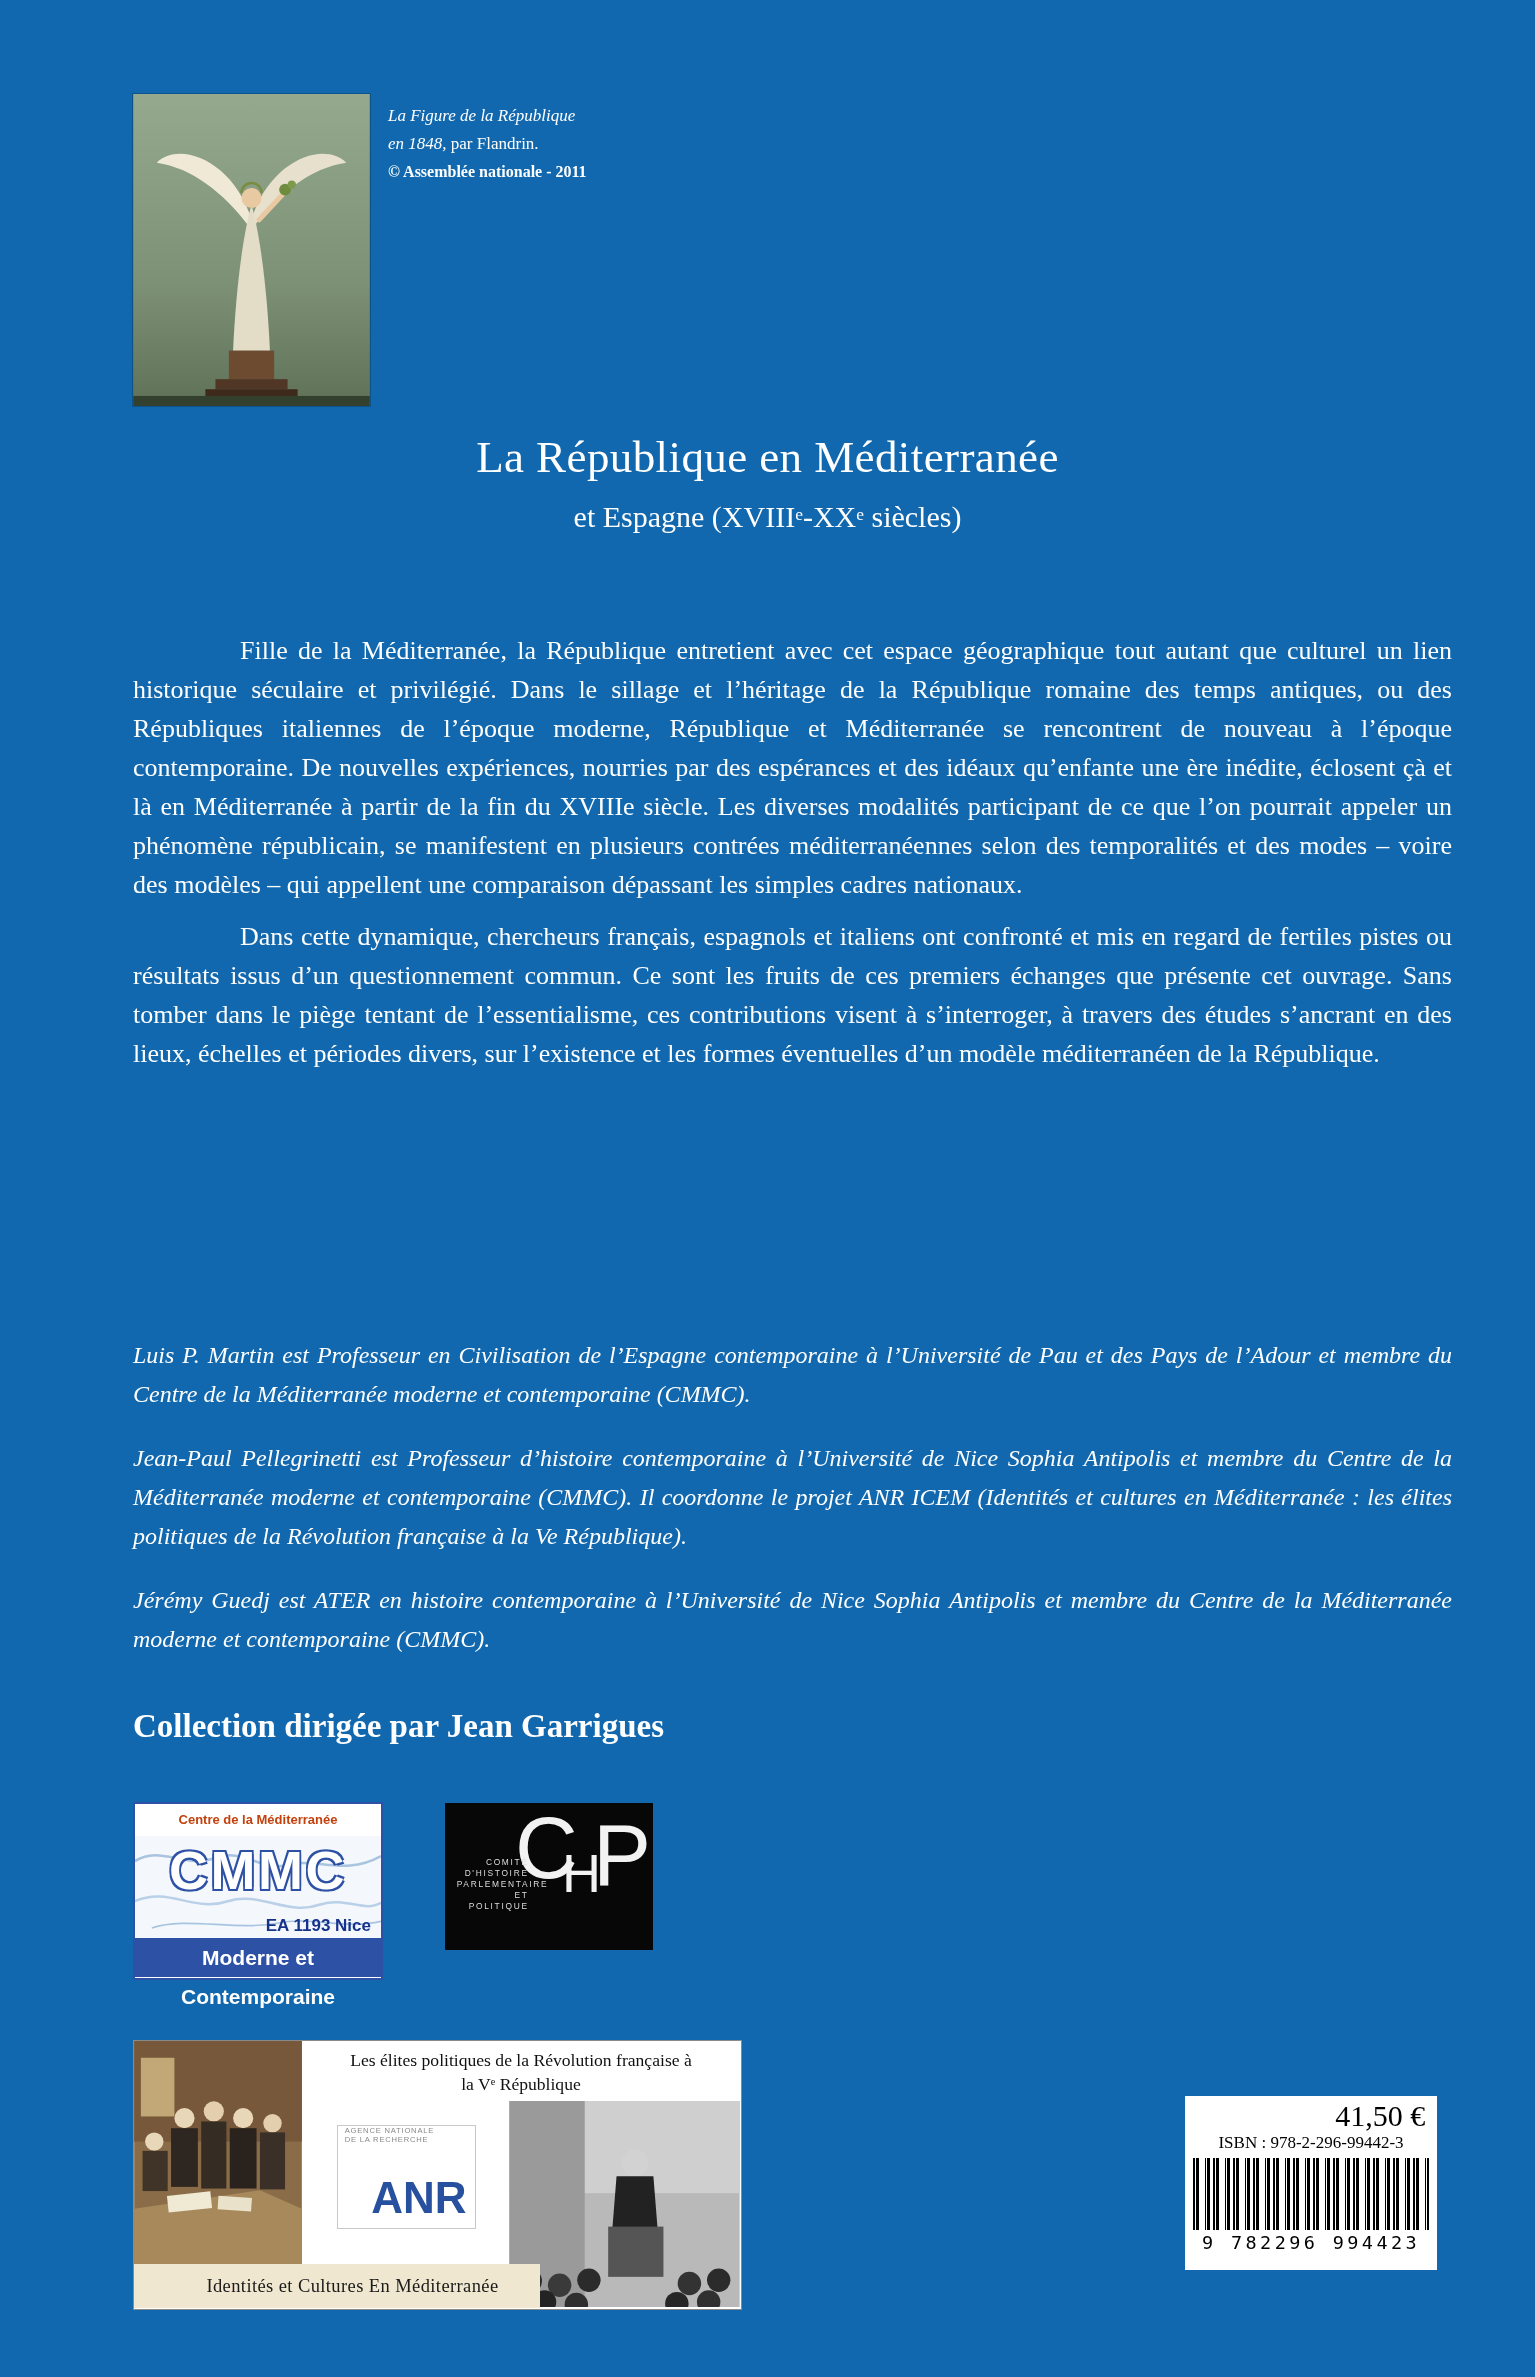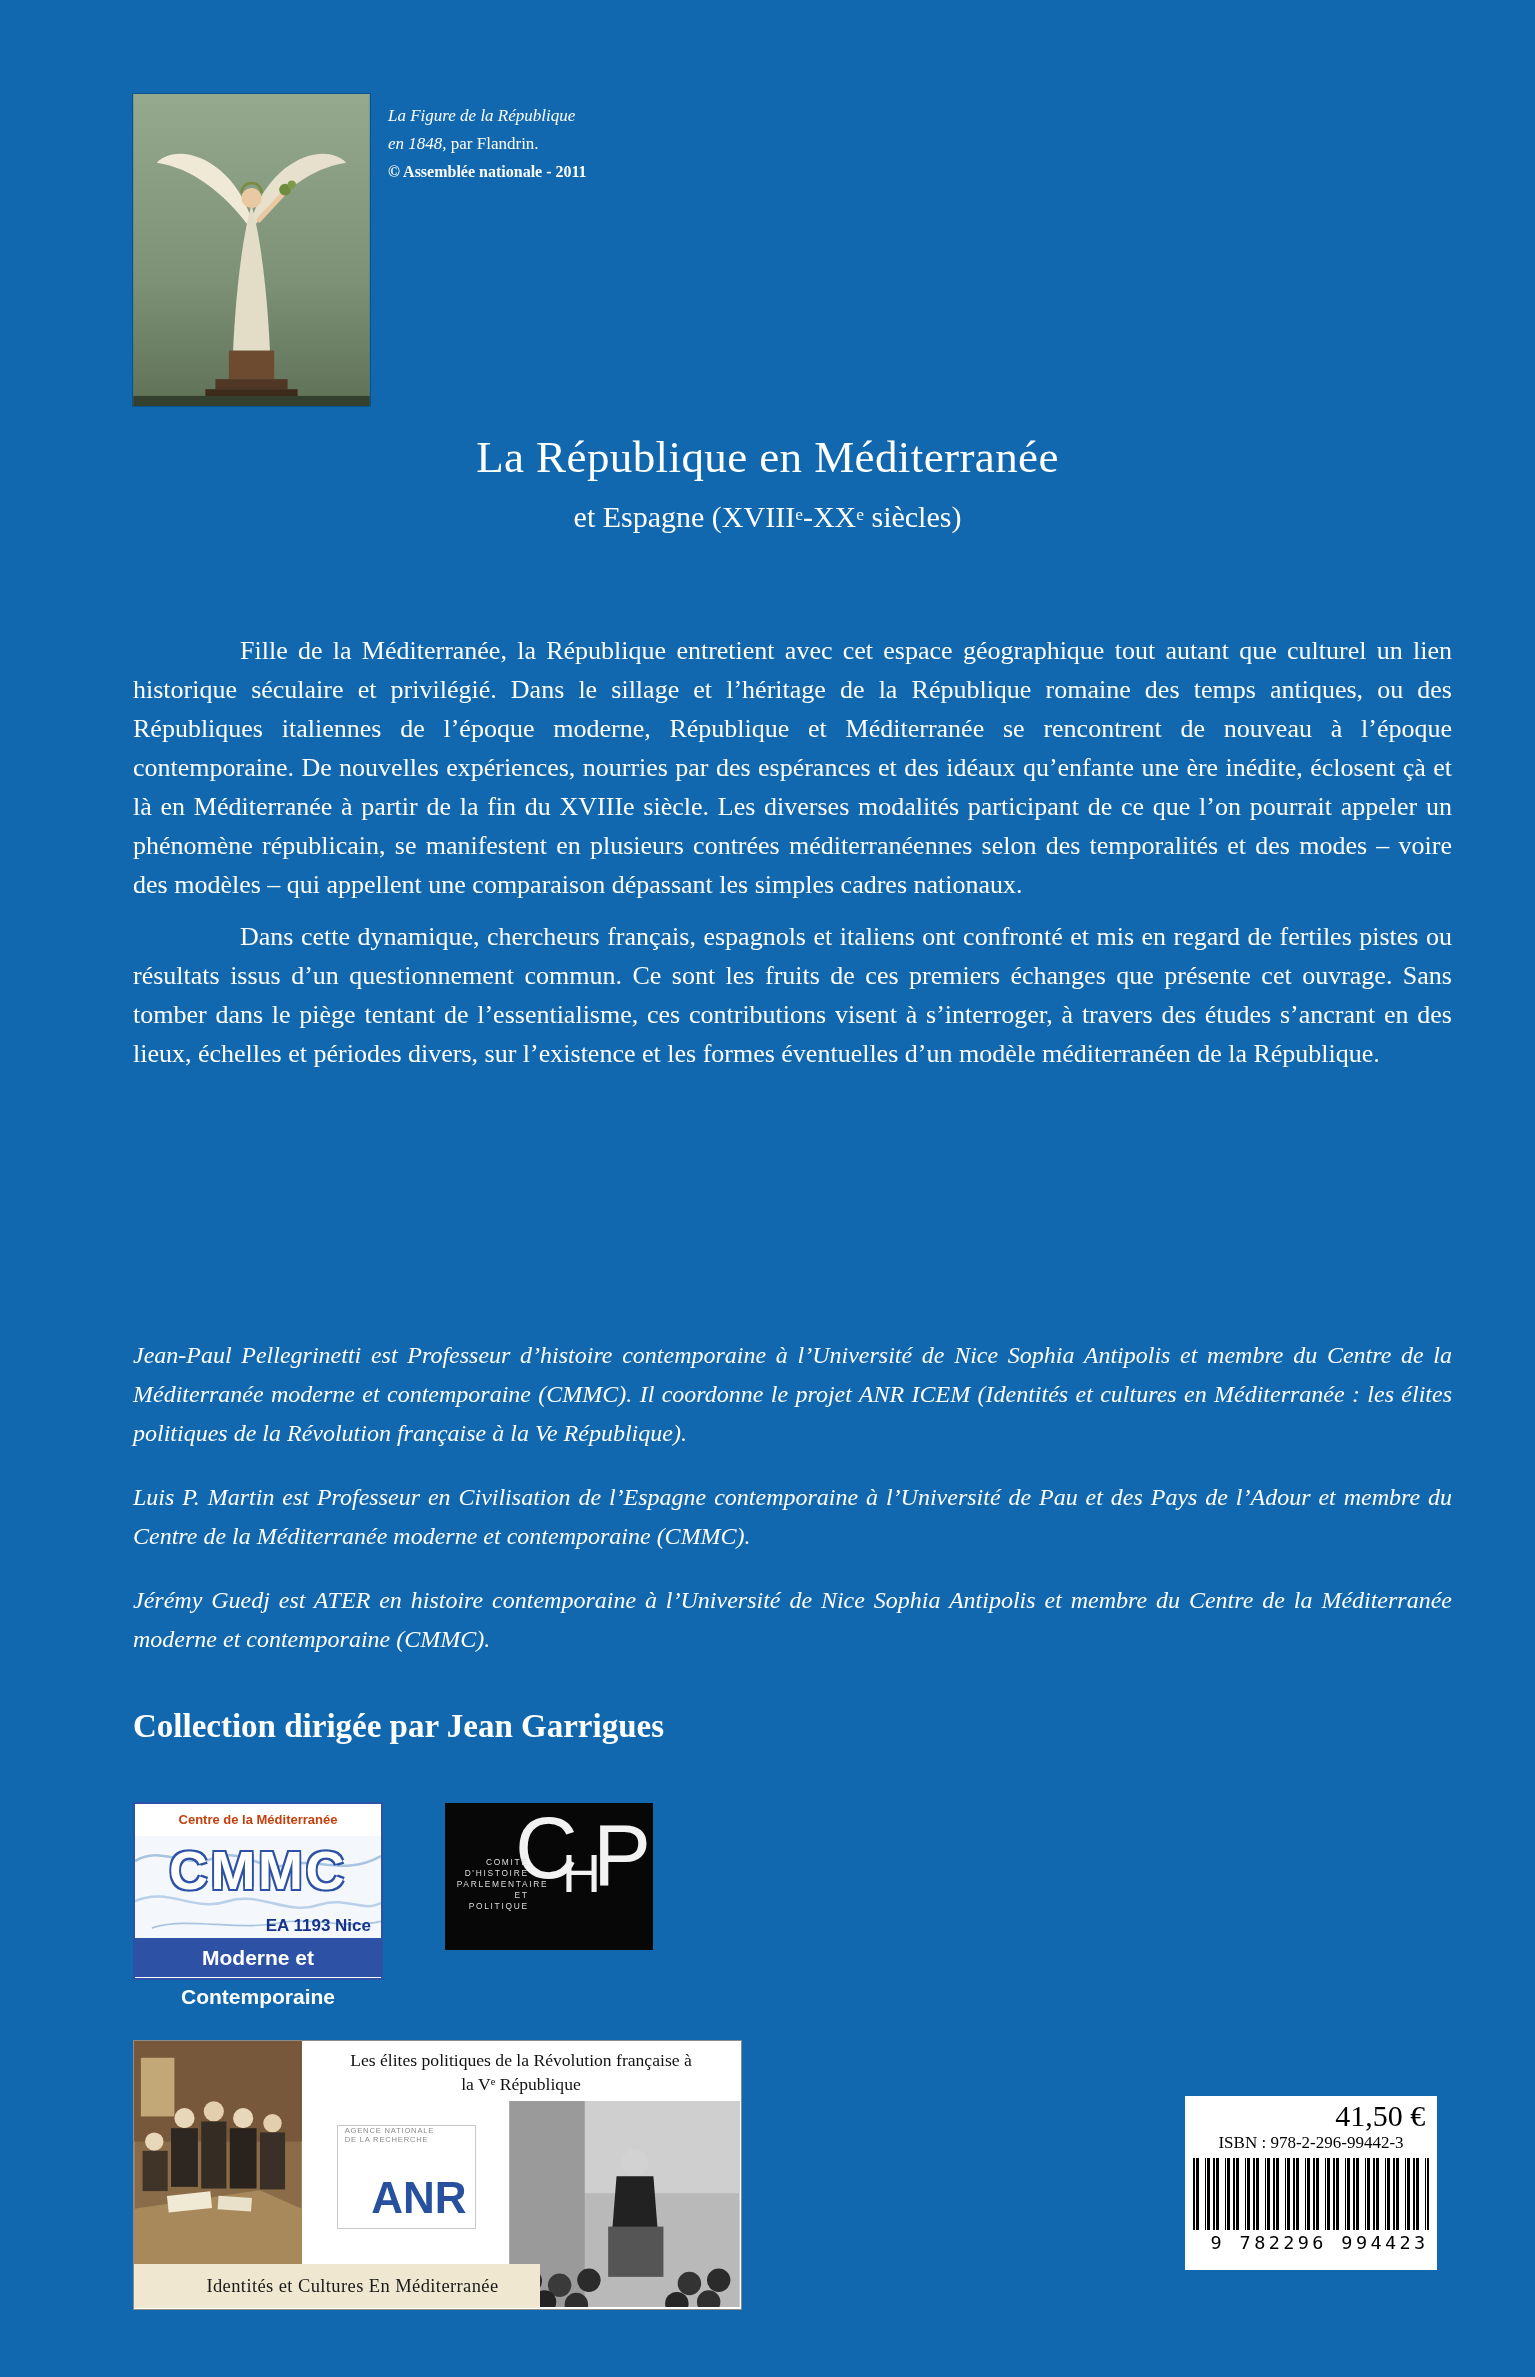--- a/index.html
+++ b/index.html
@@ -73,21 +73,21 @@
           text-align:center;line-height:44px;font-size:18.5px;color:#1a1a1a;letter-spacing:0.4px;padding-left:31px;}
 
   
   .pricebox{position:absolute;left:1185px;top:2096px;width:252px;height:174px;background:#fff;
           box-sizing:border-box;padding:3.4px 8.4px;color:#000;}
   .price{text-align:right;font-size:30px;padding-right:3.4px;}
   .isbn{text-align:center;font-size:17px;margin-top:0px;}
   .barcode{margin-top:5px;height:72px;
      background:repeating-linear-gradient(90deg,#000 0 1.7px,#fff 1.7px 3.4px,#000 3.4px 5.9px,#fff 5.9px 7.6px,
         #000 7.6px 8.4px,#fff 8.4px 11.7px,#000 11.7px 13.4px,#fff 13.4px 14.3px,#000 14.3px 17px,#fff 17px 20px);}
-  .digits{text-align:right;font-size:18.5px;letter-spacing:3.4px;margin-top:1.7px;
+  .digits{text-align:center;font-size:18.5px;letter-spacing:3.4px;margin-top:1.7px;
      font-family:"DejaVu Sans Mono",monospace;}
 </style>
 </head>
 <body>
 
 <div class="page">
 
   <div class="painting">
     <svg viewBox="0 0 282 372" width="237" height="312">
       <defs>
@@ -125,22 +125,22 @@
       <div><span>et Espagne (XVIII</span><span class="sup">e</span><span>-XX</span><span class="sup">e</span><span> siècles)</span></div>
     </div>
   </div>
 
   <div class="synopsis-wrap">
     <p class="synopsis">Fille de la Méditerranée, la République entretient avec cet espace géographique tout autant que culturel un lien historique séculaire et privilégié. Dans le sillage et l’héritage de la République romaine des temps antiques, ou des Républiques italiennes de l’époque moderne, République et Méditerranée se rencontrent de nouveau à l’époque contemporaine. De nouvelles expériences, nourries par des espérances et des idéaux qu’enfante une ère inédite, éclosent çà et là en Méditerranée à partir de la fin du XVIIIe siècle. Les diverses modalités participant de ce que l’on pourrait appeler un phénomène républicain, se manifestent en plusieurs contrées méditerranéennes selon des temporalités et des modes – voire des modèles – qui appellent une comparaison dépassant les simples cadres nationaux.</p>
     <p class="synopsis">Dans cette dynamique, chercheurs français, espagnols et italiens ont confronté et mis en regard de fertiles pistes ou résultats issus d’un questionnement commun. Ce sont les fruits de ces premiers échanges que présente cet ouvrage. Sans tomber dans le piège tentant de l’essentialisme, ces contributions visent à s’interroger, à travers des études s’ancrant en des lieux, échelles et périodes divers, sur l’existence et les formes éventuelles d’un modèle méditerranéen de la République.</p>
   </div>
 
   <div class="bios">
+    <p class="bio">Luis P. Martin est Professeur en Civilisation de l’Espagne contemporaine à l’Université de Pau et des Pays de l’Adour et membre du Centre de la Méditerranée moderne et contemporaine (CMMC).</p>
     <p class="bio">Jean-Paul Pellegrinetti est Professeur d’histoire contemporaine à l’Université de Nice Sophia Antipolis et membre du Centre de la Méditerranée moderne et contemporaine (CMMC). Il coordonne le projet ANR ICEM (Identités et cultures en Méditerranée : les élites politiques de la Révolution française à la Ve République).</p>
-    <p class="bio">Luis P. Martin est Professeur en Civilisation de l’Espagne contemporaine à l’Université de Pau et des Pays de l’Adour et membre du Centre de la Méditerranée moderne et contemporaine (CMMC).</p>
     <p class="bio">Jérémy Guedj est ATER en histoire contemporaine à l’Université de Nice Sophia Antipolis et membre du Centre de la Méditerranée moderne et contemporaine (CMMC).</p>
   </div>
 
   <div class="collection">Collection dirigée par Jean Garrigues</div>
 
   <div class="cmmc">
     <div class="cmmc-top">Centre de la Méditerranée</div>
     <div class="cmmc-map">
       <svg viewBox="0 0 292 122" preserveAspectRatio="none">
         <rect width="292" height="122" fill="#f4f8fc"></rect>

